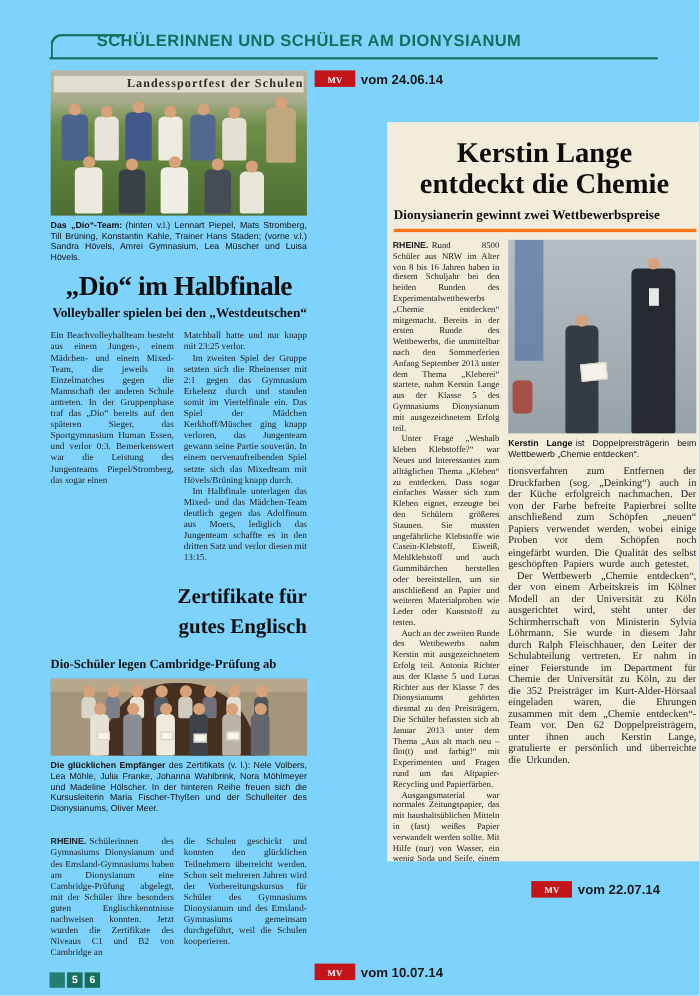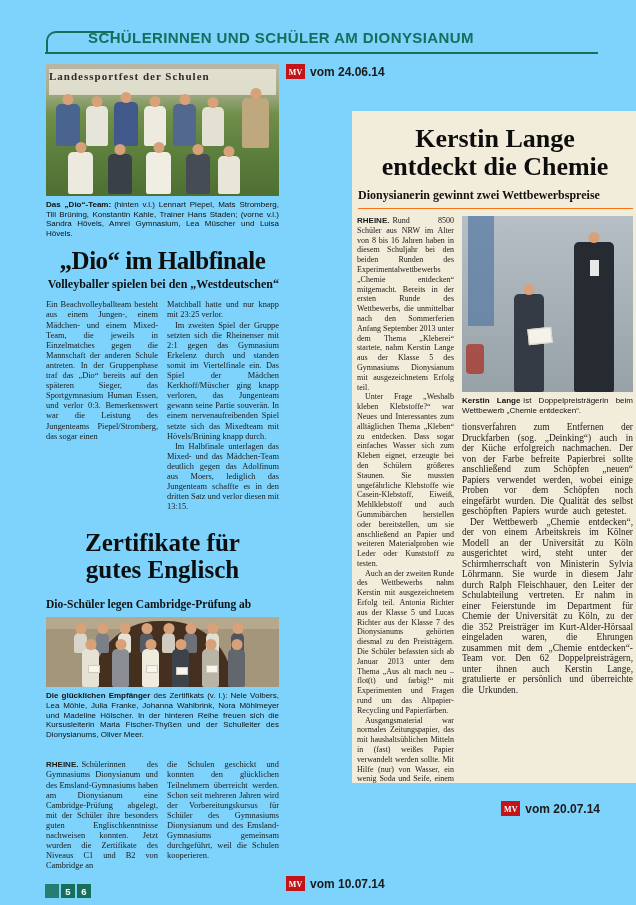--- a/index.html
+++ b/index.html
@@ -13,78 +13,78 @@
   .hdr-bracket { position:absolute; left:46px; top:31px; width:68px; height:22px;
     border-top:2px solid #166e5b; border-left:2px solid #166e5b; border-top-left-radius:10px; }
   .hdr-rule { position:absolute; left:45px; top:52px; width:553px; height:0; border-top:2px solid #166e5b; }
   .hdr-title { position:absolute; left:88px; top:29px; color:#166e5b;
     font-family:"Liberation Sans", sans-serif; font-weight:700; font-size:15px; letter-spacing:.4px; }
 
   
   .stamp { display:flex; align-items:center; gap:5px; }
   .stamp-top    { position:absolute; left:286px; top:64px; }
   .stamp-bottom { position:absolute; left:286px; top:876px; }
-  .mv-logo { width:19px; height:15px; background:#c3141a; color:#fff; display:flex;
+  .mv-logo { width:37px; height:15px; background:#c3141a; color:#fff; display:flex;
     align-items:flex-end; justify-content:center; font:700 8px/10px "Liberation Serif", serif;
     padding-bottom:1px; }
   .stamp-date { font-family:"Liberation Sans", sans-serif; font-size:12px; font-weight:600; color:#1a1a1a; }
 
   
   .two-col { display:flex; gap:9px; }
   .bcol { width:112px; }
   .bcol p, .chem-c1 p, .chem-wide p {
     margin:0; font-size:8.4px; line-height:10.1px; text-align:justify; color:#1b1b1b; text-indent:8px; }
   .bcol p:first-child, .chem-c1 p:first-child, .chem-wide p:first-child { text-indent:0; }
   b.lead { font-family:"Liberation Sans", sans-serif; font-size:8px; margin-right:3px; }
   .caption { margin:4px 0 0 0; font-family:"Liberation Sans", sans-serif; font-size:8px;
     line-height:9.6px; color:#111; text-align:justify; }
   .caption b { margin-right:3px; }
 
   
   .left-col { position:absolute; left:46px; top:64px; width:233px; }
   .headline1 { margin:9px 0 2px 0; text-align:center; font-size:25px; font-weight:700;
     letter-spacing:-.5px; color:#0e0e0e; }
   .subhead1 { text-align:right; font-size:12px; font-weight:700; margin:0 0 8px 0; color:#111; }
-  .headline2 { margin:17px 0 3px 0; text-align:center; font-size:25px; line-height:27px;
+  .headline2 { margin:17px 0 3px 0; text-align:right; font-size:19px; line-height:27px;
     font-weight:700; color:#0e0e0e; }
   .subhead2 { text-align:left; font-size:11.5px; font-weight:700; margin:15px 0 7px 0; color:#111; }
   .body-english { margin-top:21px; }
 
   
   .photo { position:relative; overflow:hidden; }
   .fig { position:absolute; border-radius:5px 5px 2px 2px; }
   .fig::before { content:""; position:absolute; left:50%; transform:translateX(-50%);
     top:-10px; width:11px; height:11px; border-radius:50%; background:#d7a179; }
   .paper { position:absolute; width:12px; height:8px; background:#f7f5ec; border:1px solid #cfcabc; }
 
   .photo1 { height:132px; background:linear-gradient(180deg,#b9b6a6 0%,#a8ad8d 20%,#6f8f4a 38%,#5a7c3a 72%,#4e6f33 100%); }
-  .p1-banner { position:absolute; top:5px; left:3px; right:3px; height:26px;
+  .p1-banner { position:absolute; top:5px; left:3px; right:3px; height:15px;
     background:rgba(238,235,222,.78); color:#2e2c26; font:700 11px/15px "Liberation Serif", serif;
-    text-align:left; letter-spacing:1px; white-space:nowrap; overflow:hidden; }
+    text-align:right; letter-spacing:1px; white-space:nowrap; overflow:hidden; }
 
   .photo2 { height:70px; background:#a4967a; margin-top:6px; }
   .p2-lintel { position:absolute; top:0; left:0; right:0; height:12px; background:#b5a88c; }
   .p2-door { position:absolute; left:46px; right:46px; top:4px; bottom:0;
     background:#452f1f; border-radius:70px 70px 0 0; }
 
   .photo3 { height:176px; background:linear-gradient(180deg,#b6bfc6,#97a1a8); }
   .p3-banner { position:absolute; left:6px; top:0; width:26px; height:110px; background:#5b7ba3; opacity:.75; }
   .p3-red { position:absolute; left:4px; top:128px; width:18px; height:30px; background:#a8392e;
     opacity:.8; border-radius:4px; }
   .p3-cert { position:absolute; left:66px; top:112px; width:24px; height:16px; background:#f4f2ea;
     border:1px solid #d8d4c6; transform:rotate(-6deg); }
   .p3-shirt { position:absolute; left:128px; top:44px; width:9px; height:16px; background:#e8e8e8; }
 
   
   .right-col { position:absolute; left:352px; top:111px; width:284px; }
   .clipping { background:#f2ecda; height:672px; overflow:hidden; padding:12px 3px 8px 5px; }
   .headline3 { margin:2px 0 0 0; text-align:center; font-size:26px; line-height:28px;
     font-weight:700; color:#0e0e0e; }
   .subhead3 { font-size:12px; font-weight:700; color:#111; margin:7px 0 0 1px;
-    padding-bottom:5px; border-bottom:1px solid #f97316; }
+    padding-bottom:5px; border-bottom:3px solid #f97316; }
   .chem-body { display:flex; gap:8px; margin-top:7px; }
   .chem-c1 { width:97px; }
   .chem-c1 p { font-size:8px; line-height:9.8px; }
   .chem-right { flex:1; }
   .chem-caption { margin:4px 0 7px 0; }
   .chem-wide p { font-size:9.4px; line-height:10.5px; word-spacing:2.5px; }
   .stamp-row { display:flex; justify-content:flex-end; padding-right:36px; margin-top:18px; }
 
   
   .pagenums { position:absolute; left:45px; top:884px; display:flex; gap:2px; }
@@ -216,21 +216,21 @@
             <p>tionsverfahren zum Entfernen der Druckfarben (sog. „Deinking“) auch in der Küche erfolgreich nachmachen. Der von der Farbe befreite Papierbrei sollte anschließend zum Schöpfen „neuen“ Papiers verwendet werden, wobei einige Proben vor dem Schöpfen noch eingefärbt wurden. Die Qualität des selbst geschöpften Papiers wurde auch getestet.</p>
             <p>Der Wettbewerb „Chemie entdecken“, der von einem Arbeitskreis im Kölner Modell an der Universität zu Köln ausgerichtet wird, steht unter der Schirmherrschaft von Ministerin Sylvia Löhrmann. Sie wurde in diesem Jahr durch Ralph Fleischhauer, den Leiter der Schulabteilung vertreten. Er nahm in einer Feierstunde im Department für Chemie der Universität zu Köln, zu der die 352 Preisträger im Kurt-Alder-Hörsaal eingeladen waren, die Ehrungen zusammen mit dem „Chemie entdecken“-Team vor. Den 62 Doppelpreisträgern, unter ihnen auch Kerstin Lange, gratulierte er persönlich und überreichte die Urkunden.</p>
           </div>
         </div>
       </div>
     </div>
 
     <div class="stamp-row">
       <div class="stamp">
         <span class="mv-logo">MV</span>
-        <span class="stamp-date">vom 20.07.14</span>
+        <span class="stamp-date">vom 22.07.14</span>
       </div>
     </div>
   </div>
 
   <div class="stamp stamp-bottom">
     <span class="mv-logo">MV</span>
     <span class="stamp-date">vom 10.07.14</span>
   </div>
 
   <div class="pagenums">

